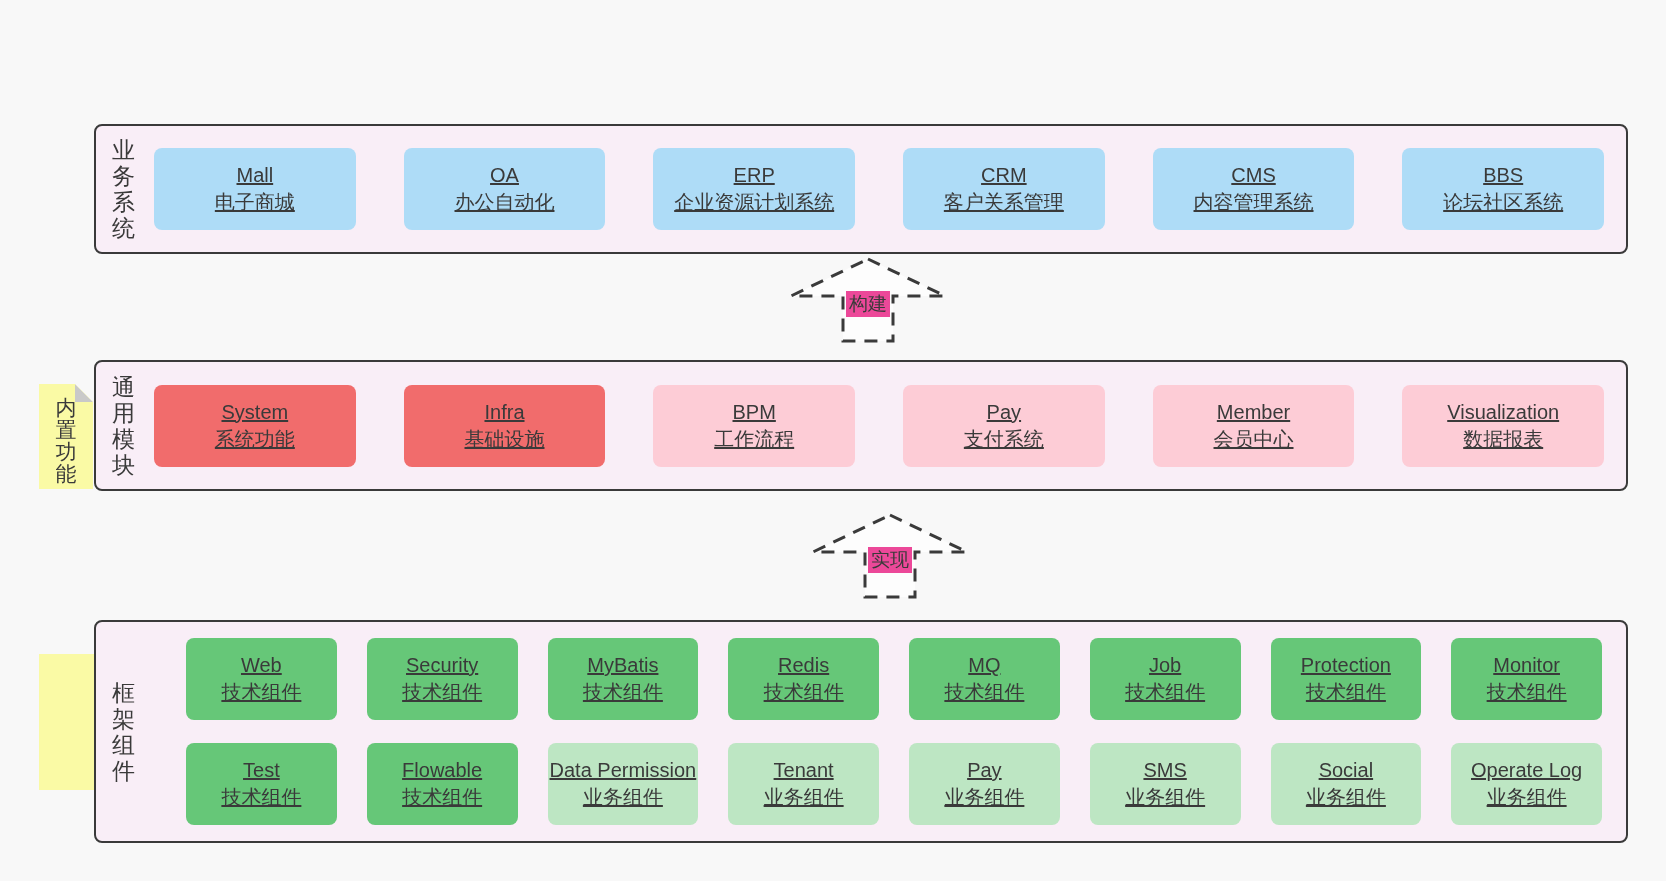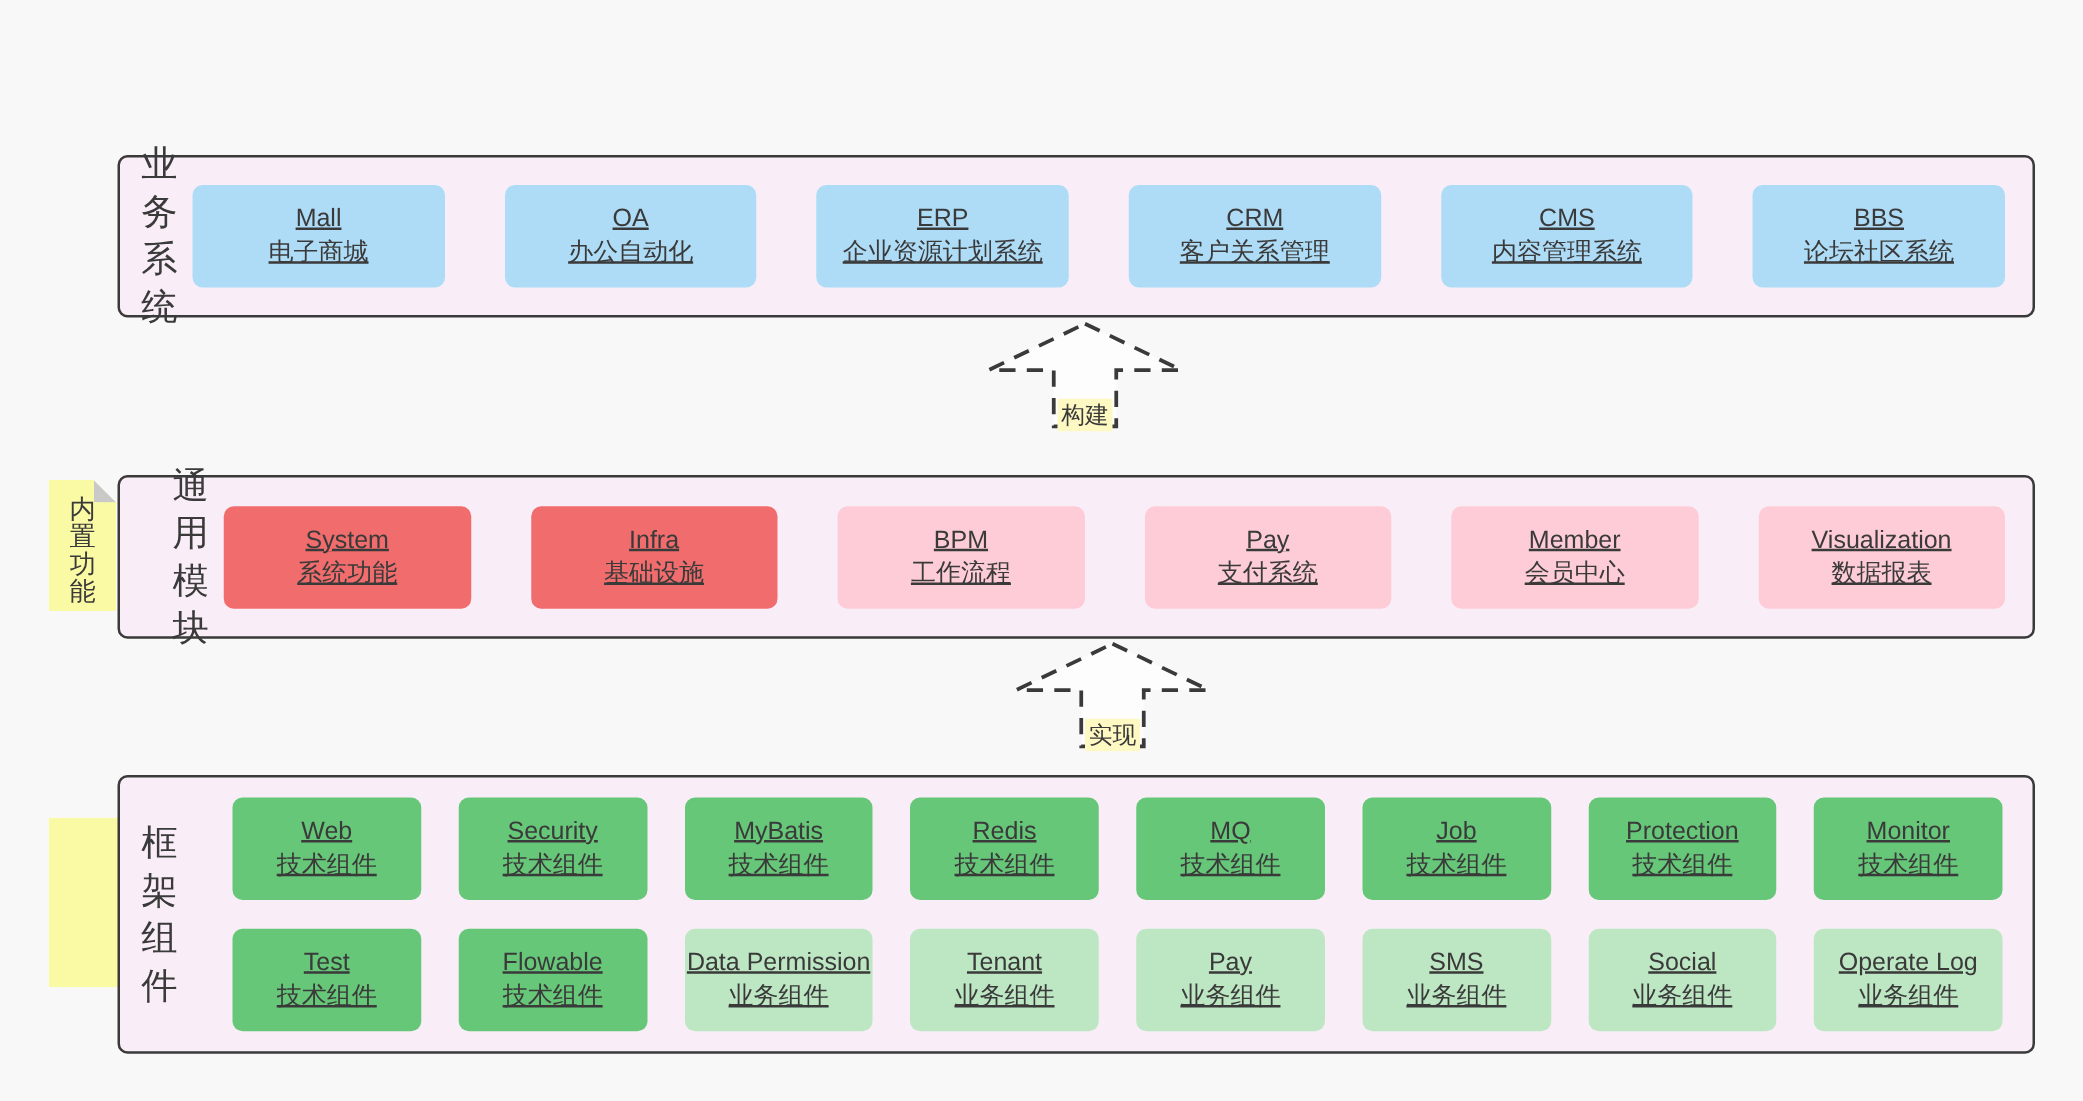--- a/index.html
+++ b/index.html
@@ -7,26 +7,26 @@
     width:1666px;height:881px;position:relative;overflow:hidden;
     background:#f8f8f8;color:#3a3a3a;
     font-family:"Liberation Sans","DejaVu Sans",sans-serif;
   }
   .band{
     position:absolute;left:94px;width:1534px;box-sizing:border-box;
     background:#f9eef7;border:2.5px solid #3a3a3a;border-radius:8px;
     display:flex;align-items:center;z-index:1;
   }
   #band-business{top:124px;height:130px;}
-  #band-modules{top:380px;height:131px;padding-left:25px;}
+  #band-modules{top:360px;height:131px;}
   #band-framework{top:620px;height:223px;}
 
   .v-label{
     flex:none;width:30px;margin-left:16px;margin-right:12px;
-    font-size:29px;line-height:38px;word-break:break-all;text-align:right;
+    font-size:23px;line-height:26px;word-break:break-all;text-align:left;
   }
   .boxes{flex:1;display:flex;gap:48px;margin-right:22px;}
   .rows{flex:1;display:flex;flex-direction:column;gap:23px;margin-right:24px;}
   .boxes-row{display:flex;gap:30px;padding-left:32px;}
 
   .box{
     flex:1;height:82px;border-radius:8px;
     display:flex;flex-direction:column;justify-content:center;align-items:center;
     text-align:center;font-size:20px;line-height:27px;text-decoration:underline;
   }
@@ -51,21 +51,21 @@
     margin:13px auto 0;width:24px;font-size:21px;line-height:22px;
     word-break:break-all;text-align:center;
   }
 
   .arrow-wrap{position:absolute;width:160px;height:88px;z-index:2;}
   #arrow-build{left:788px;top:256px;}
   #arrow-implement{left:810px;top:512px;}
   .arrow-wrap svg{width:100%;height:100%;display:block;}
   .arrow-label{
     position:absolute;left:50%;top:40%;transform:translateX(-50%);
-    background:#fef9c3;padding:0 3px;font-size:19px;white-space:nowrap;margin-top:28px;
+    background:#ec4899;padding:0 3px;font-size:19px;white-space:nowrap;
   }
 </style>
 </head>
 <body>
 
 <div class="sticky" id="sticky-features">
   <div class="fold"></div>
   <div class="v-text">内置功能</div>
 </div>
 <div class="sticky" id="sticky-components">

